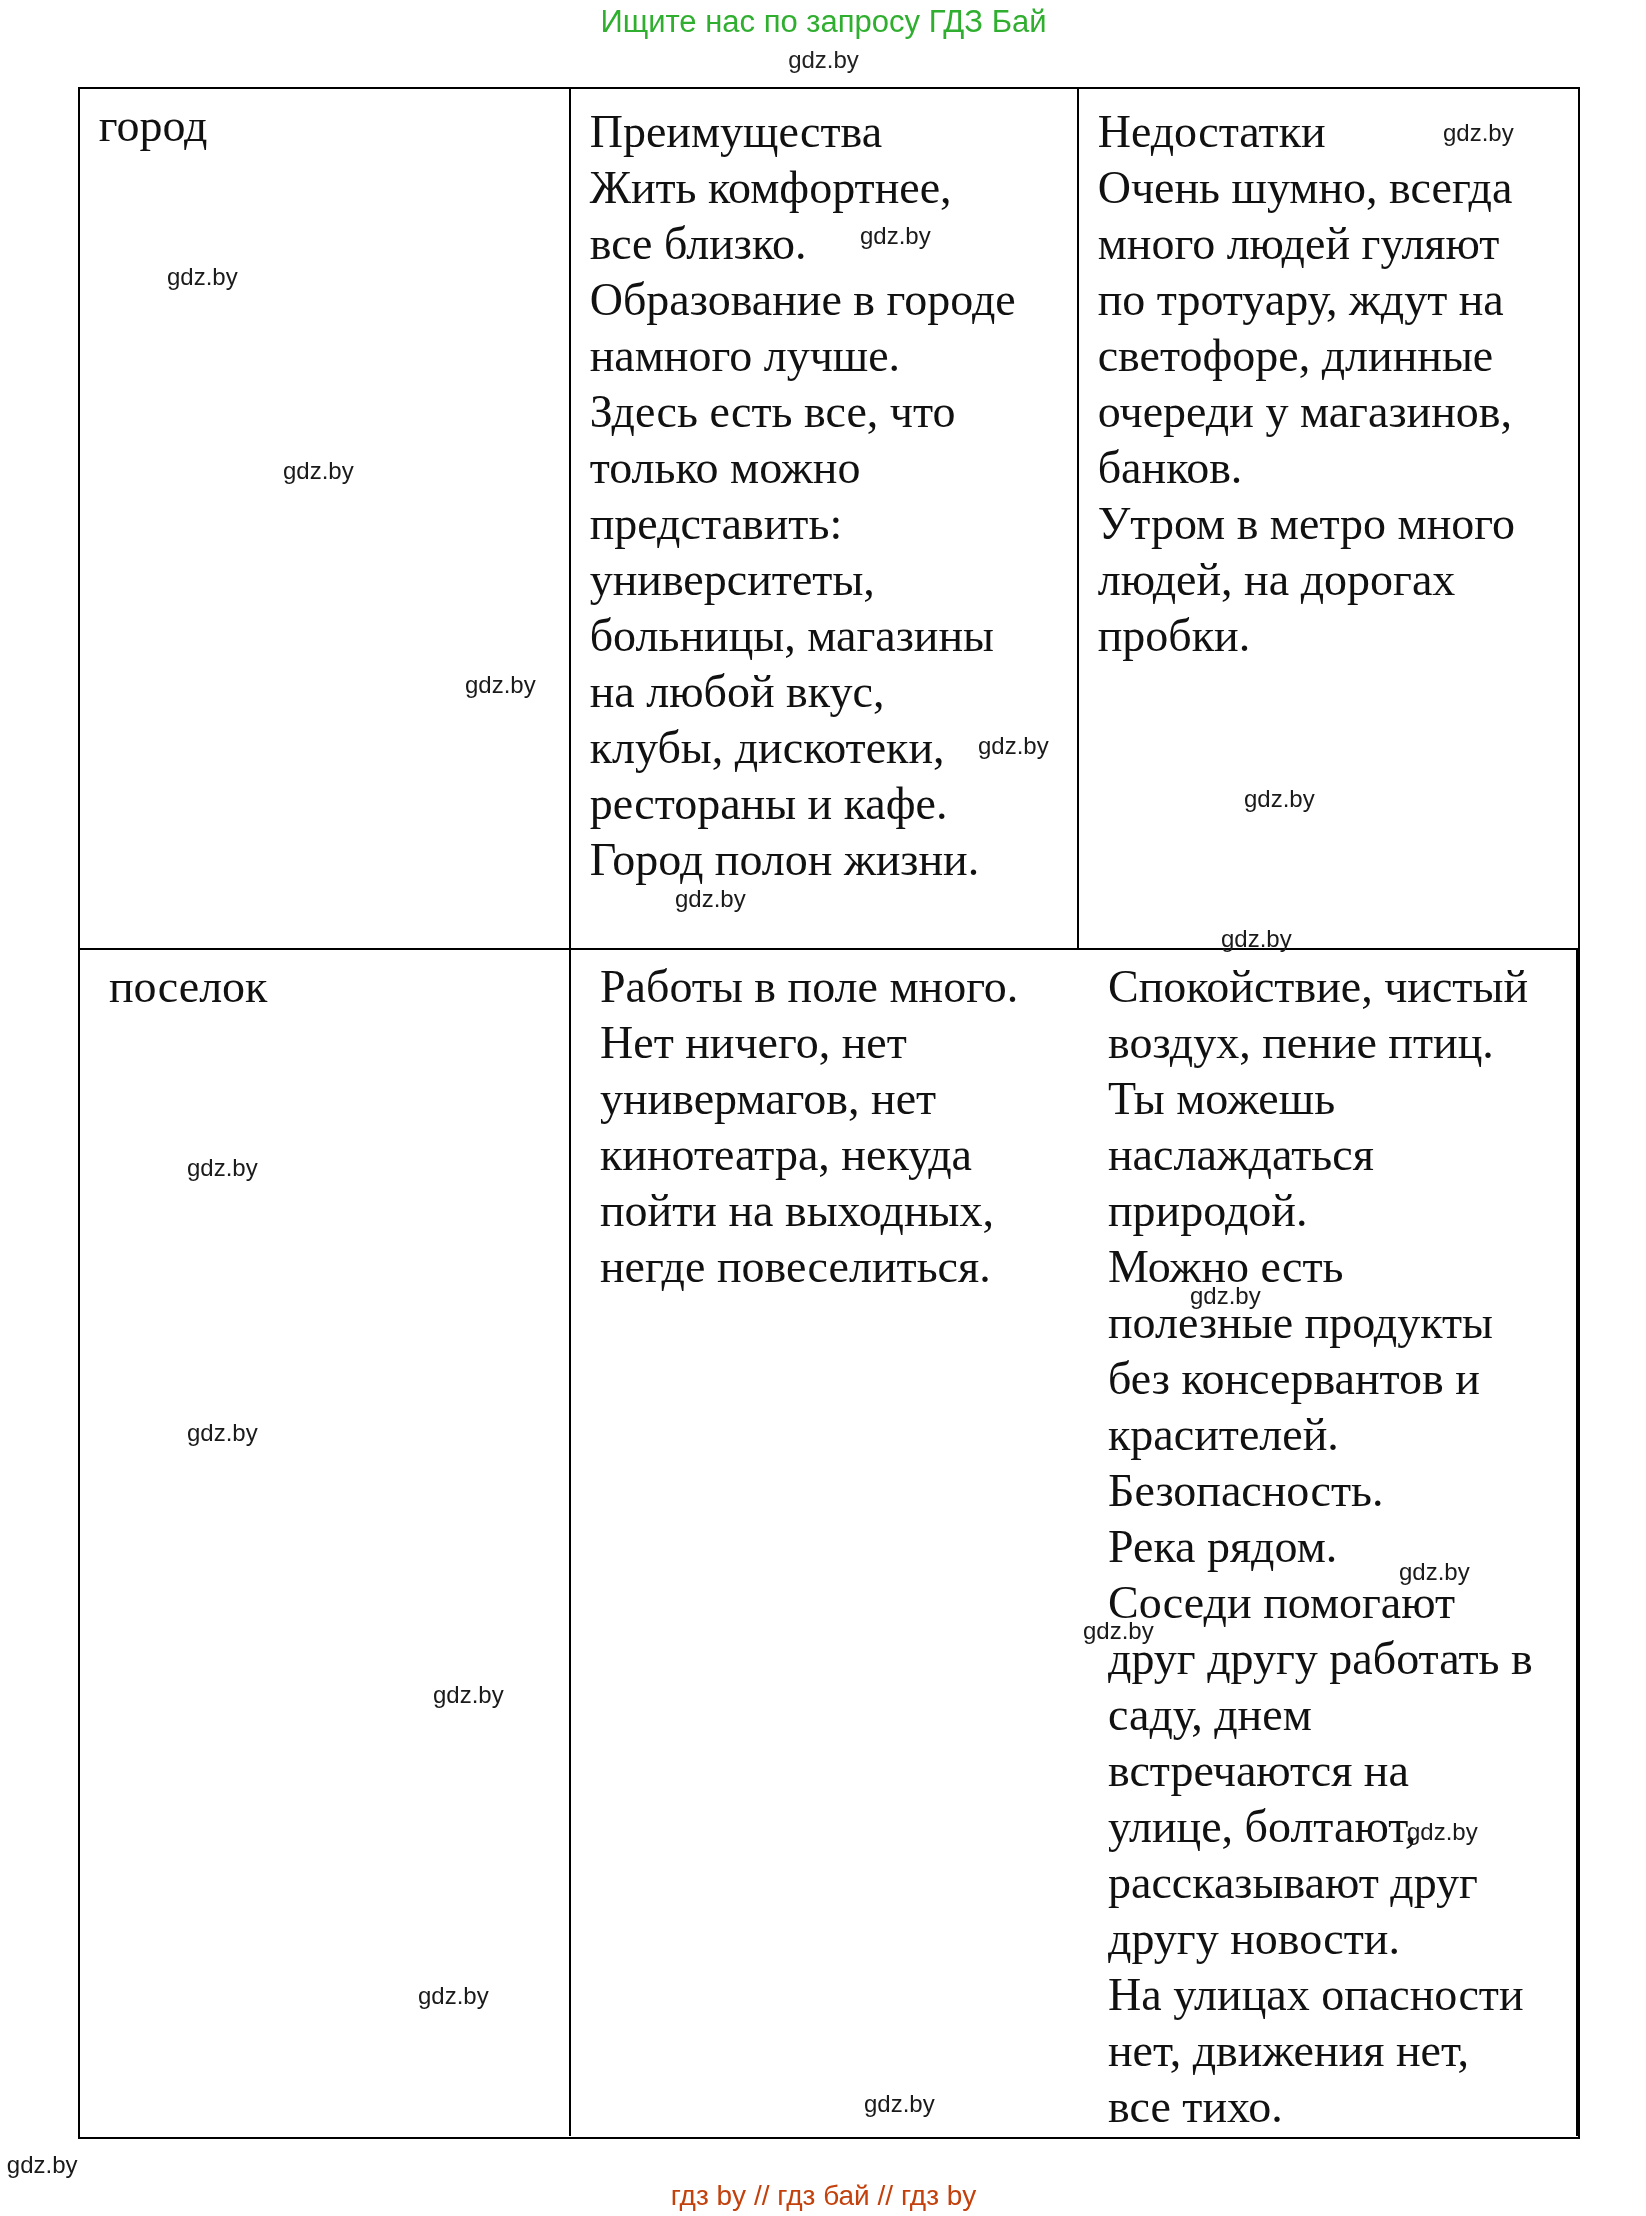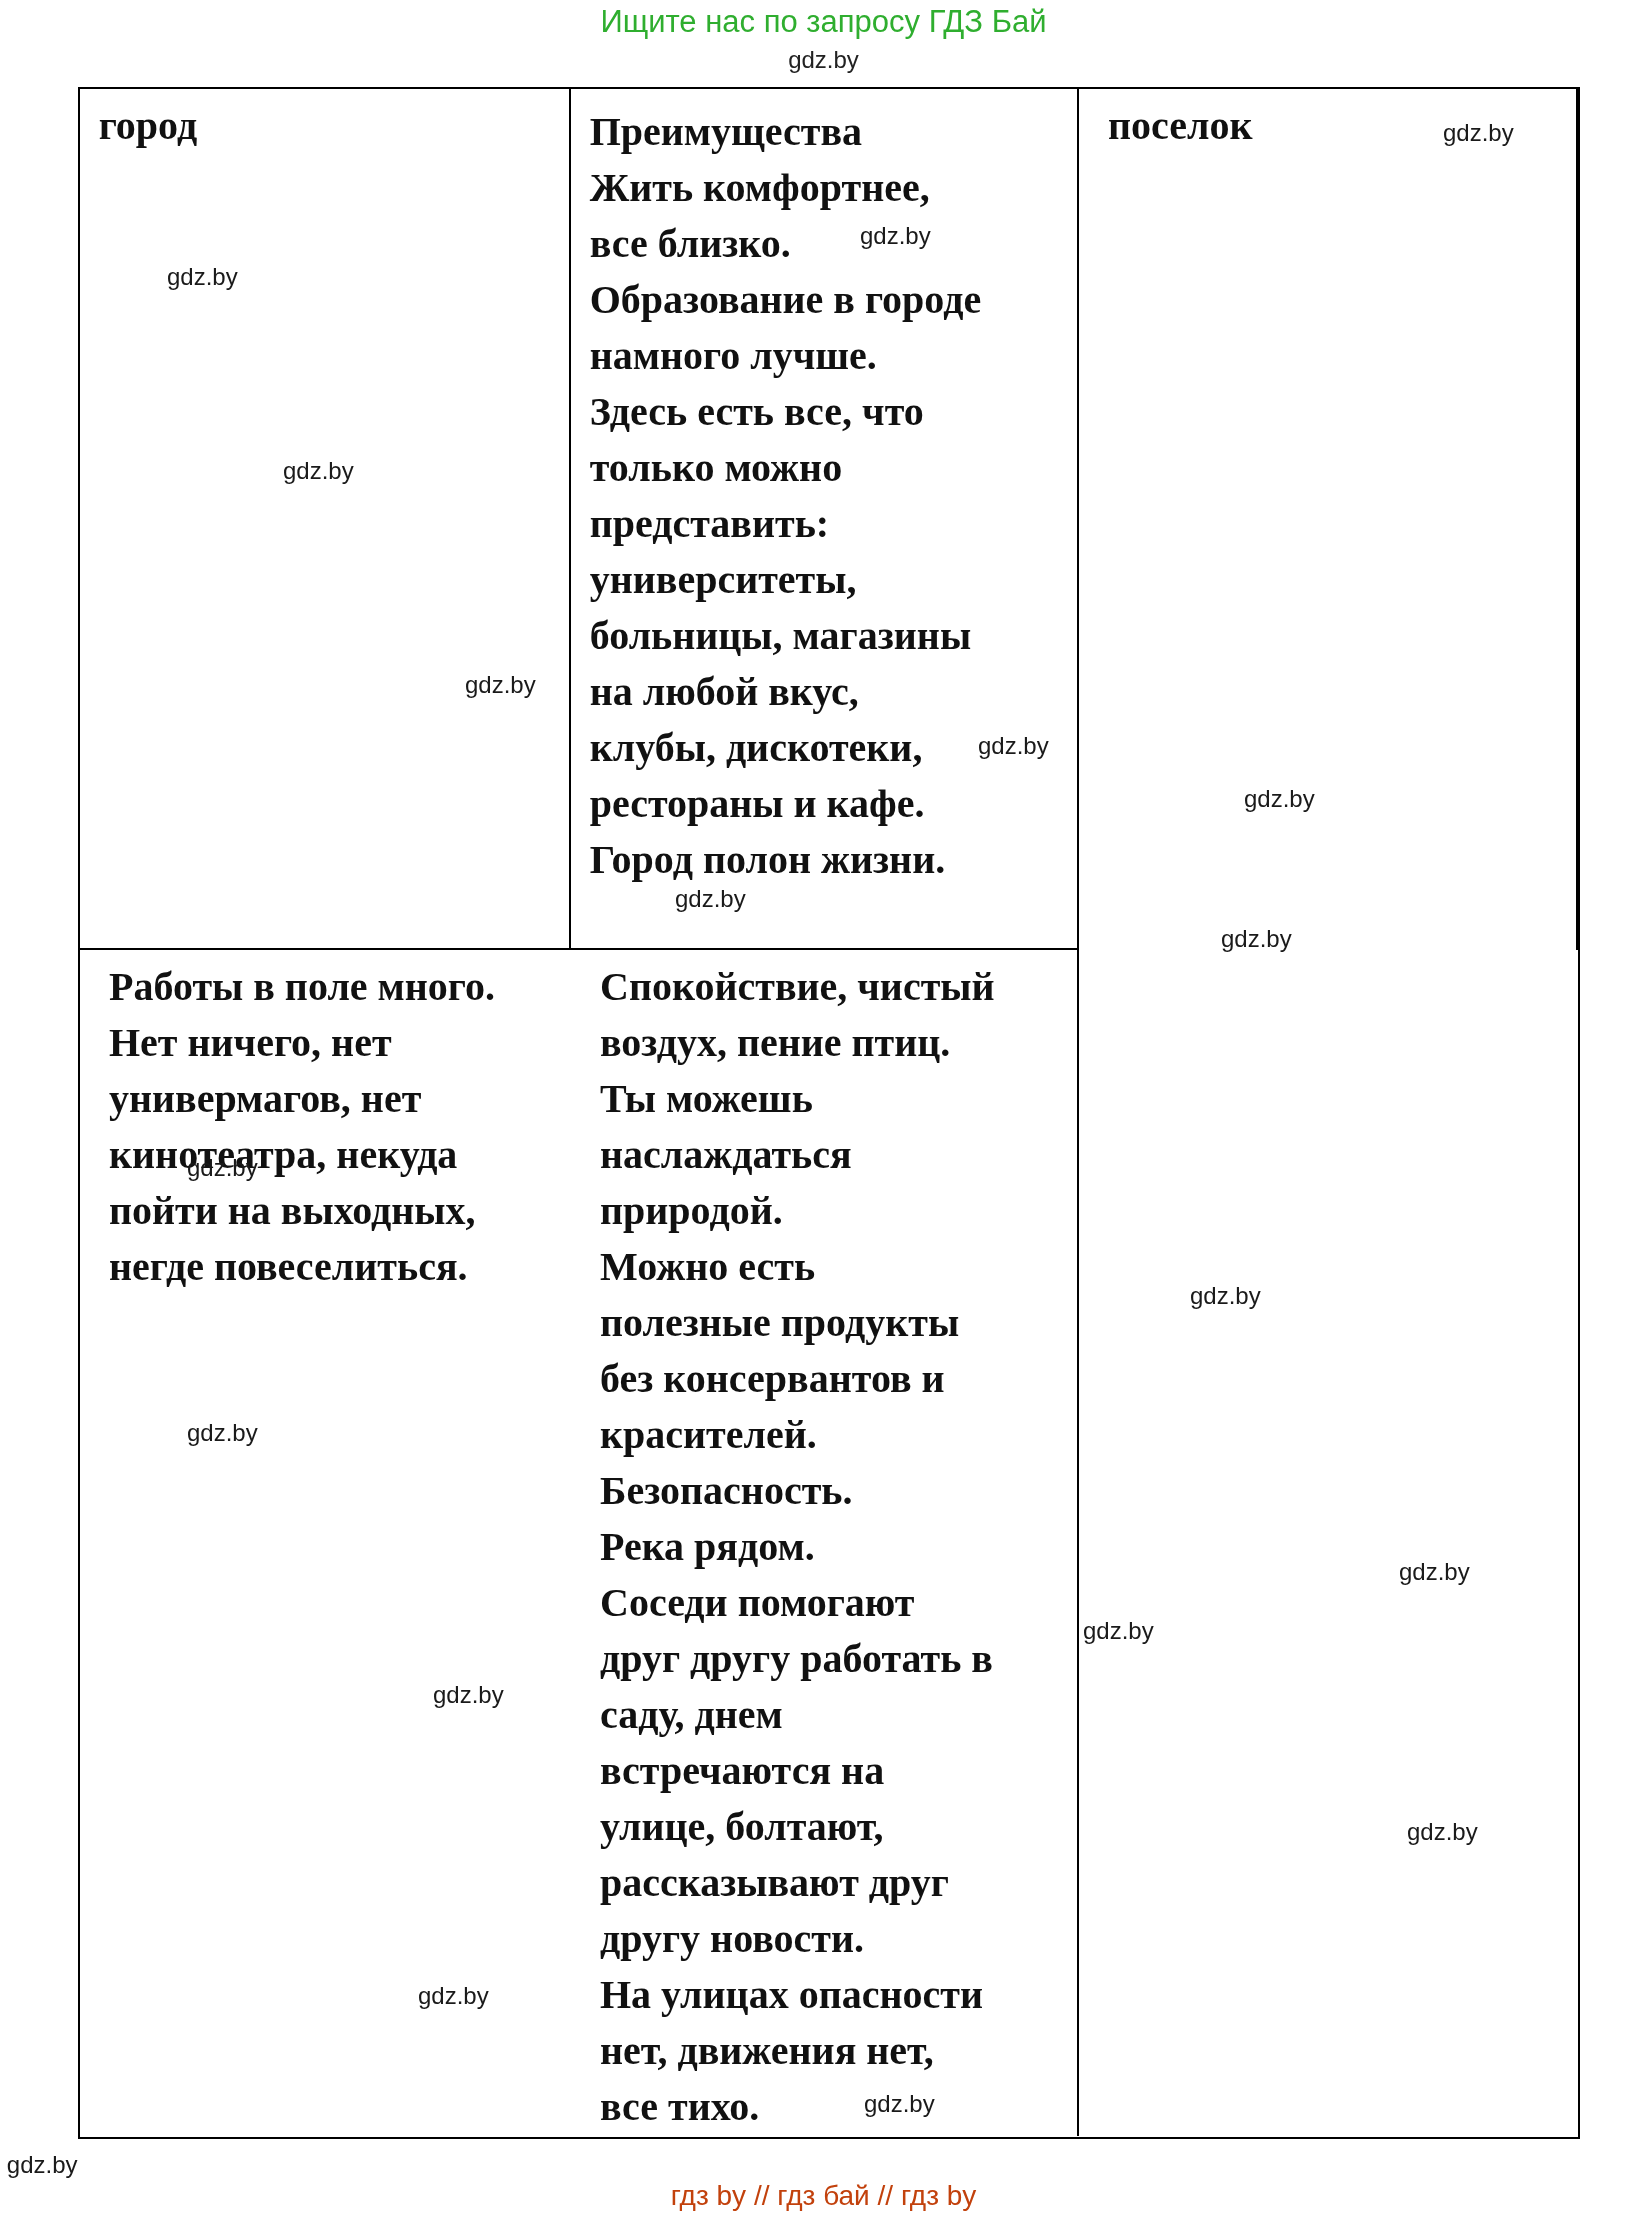--- a/index.html
+++ b/index.html
@@ -43,24 +43,23 @@
     grid-template-rows:861px 1186px;
     border:2.5px solid #000000;
     box-sizing:border-box;
     background:#ffffff;
   }
   .cell {
     border-right:2.5px solid #000000;
     border-bottom:2.5px solid #000000;
     box-sizing:border-box;
     padding:8.5px 17px 0 18.7px;
-    font-size:40px;
+    font-size:46px;
     line-height:56px;
     overflow:hidden;
-    font-weight:bold;
   }
   .cell.last-col { border-right:none; }
   .cell.last-row { border-bottom:none;padding-left:29px; }
   .cell .title { white-space:pre-line;margin-top:6px; }
   .cell .body  { white-space:pre-line; }
 
   
   .wm {
     position:absolute;
     font-family:"Liberation Sans", sans-serif;
@@ -111,20 +110,32 @@
 намного лучше.
 Здесь есть все, что
 только можно
 представить:
 университеты,
 больницы, магазины
 на любой вкус,
 клубы, дискотеки,
 рестораны и кафе.
 Город полон жизни.</div>
+    </div>
+    <div class="cell last-col">
+      <div class="title">Недостатки</div>
+      <div class="body">Очень шумно, всегда
+много людей гуляют
+по тротуару, ждут на
+светофоре, длинные
+очереди у магазинов,
+банков.
+Утром в метро много
+людей, на дорогах
+пробки.</div>
     </div>
 
     <div class="cell last-row">
       <span>поселок</span>
     </div>
     <div class="cell last-col last-row">
       <div class="body">Работы в поле много.
 Нет ничего, нет
 универмагов, нет
 кинотеатра, некуда

